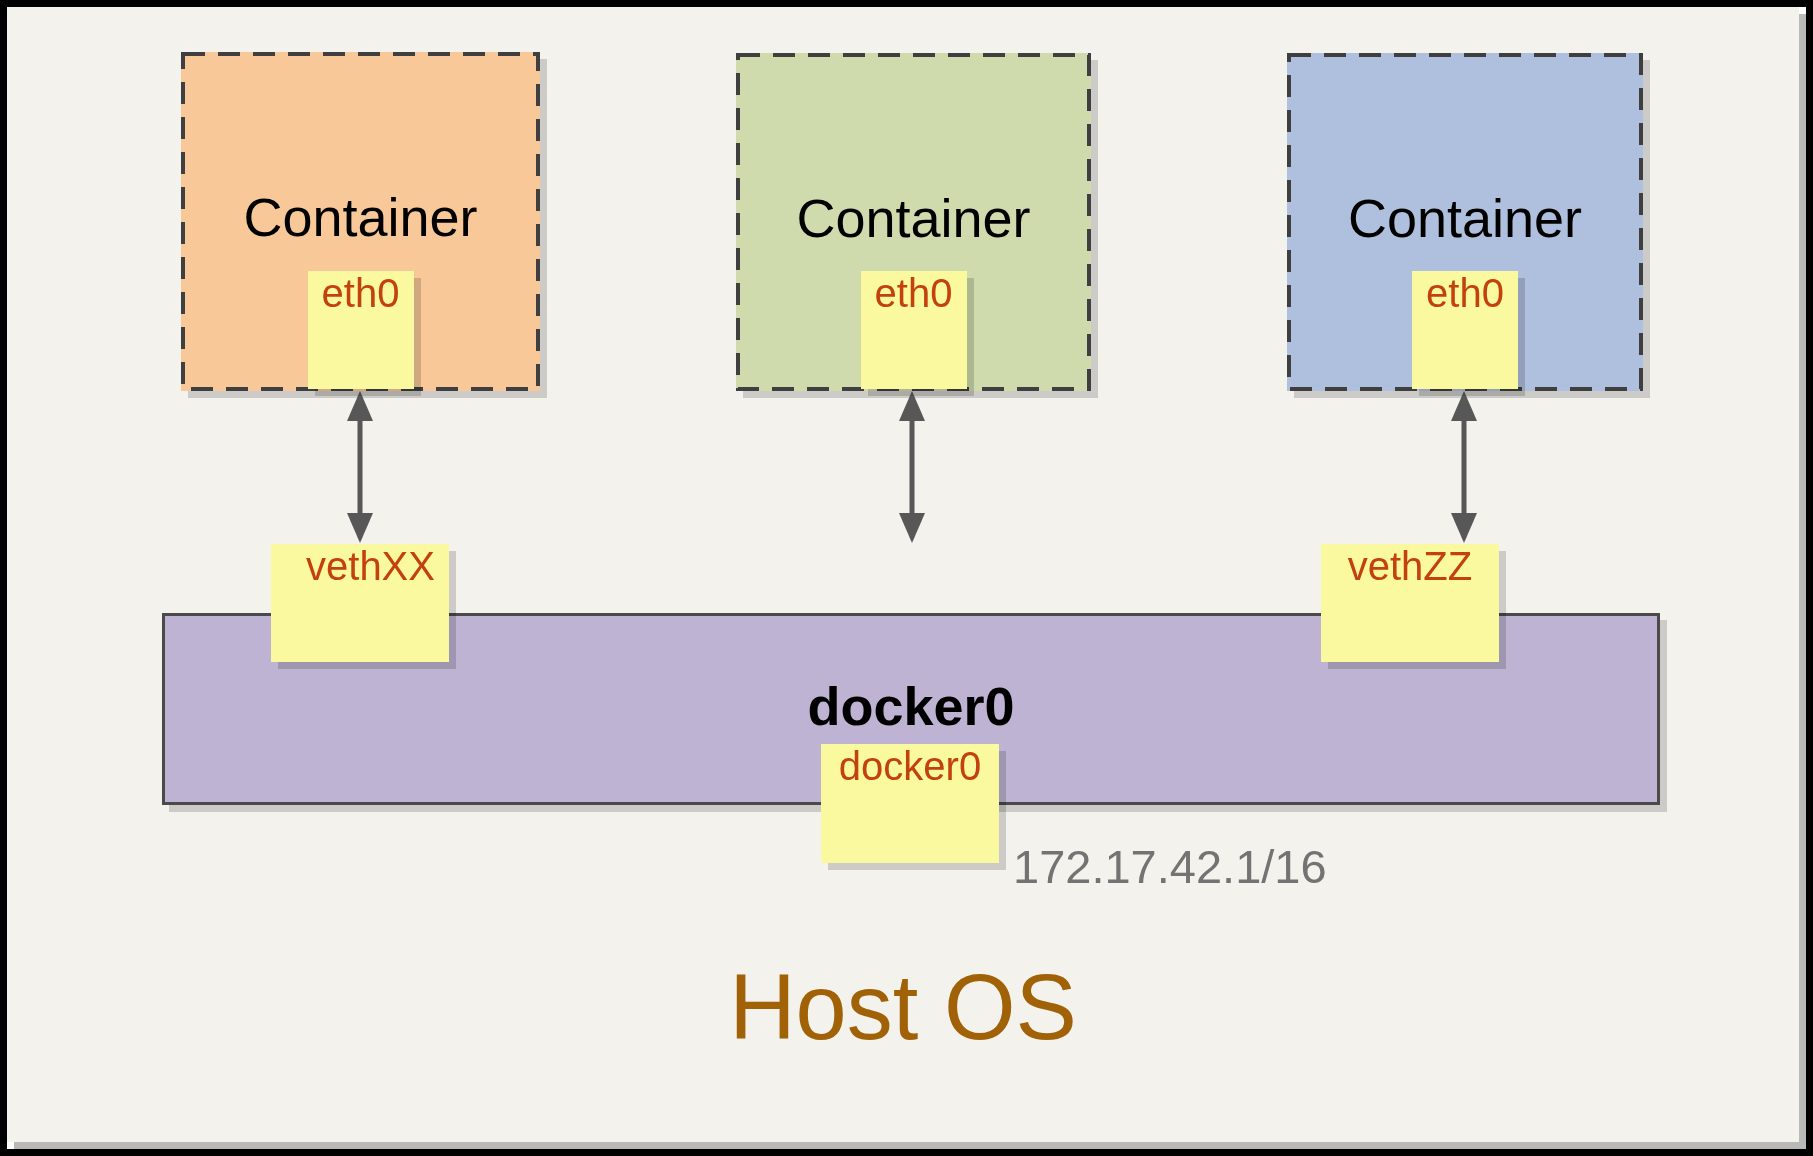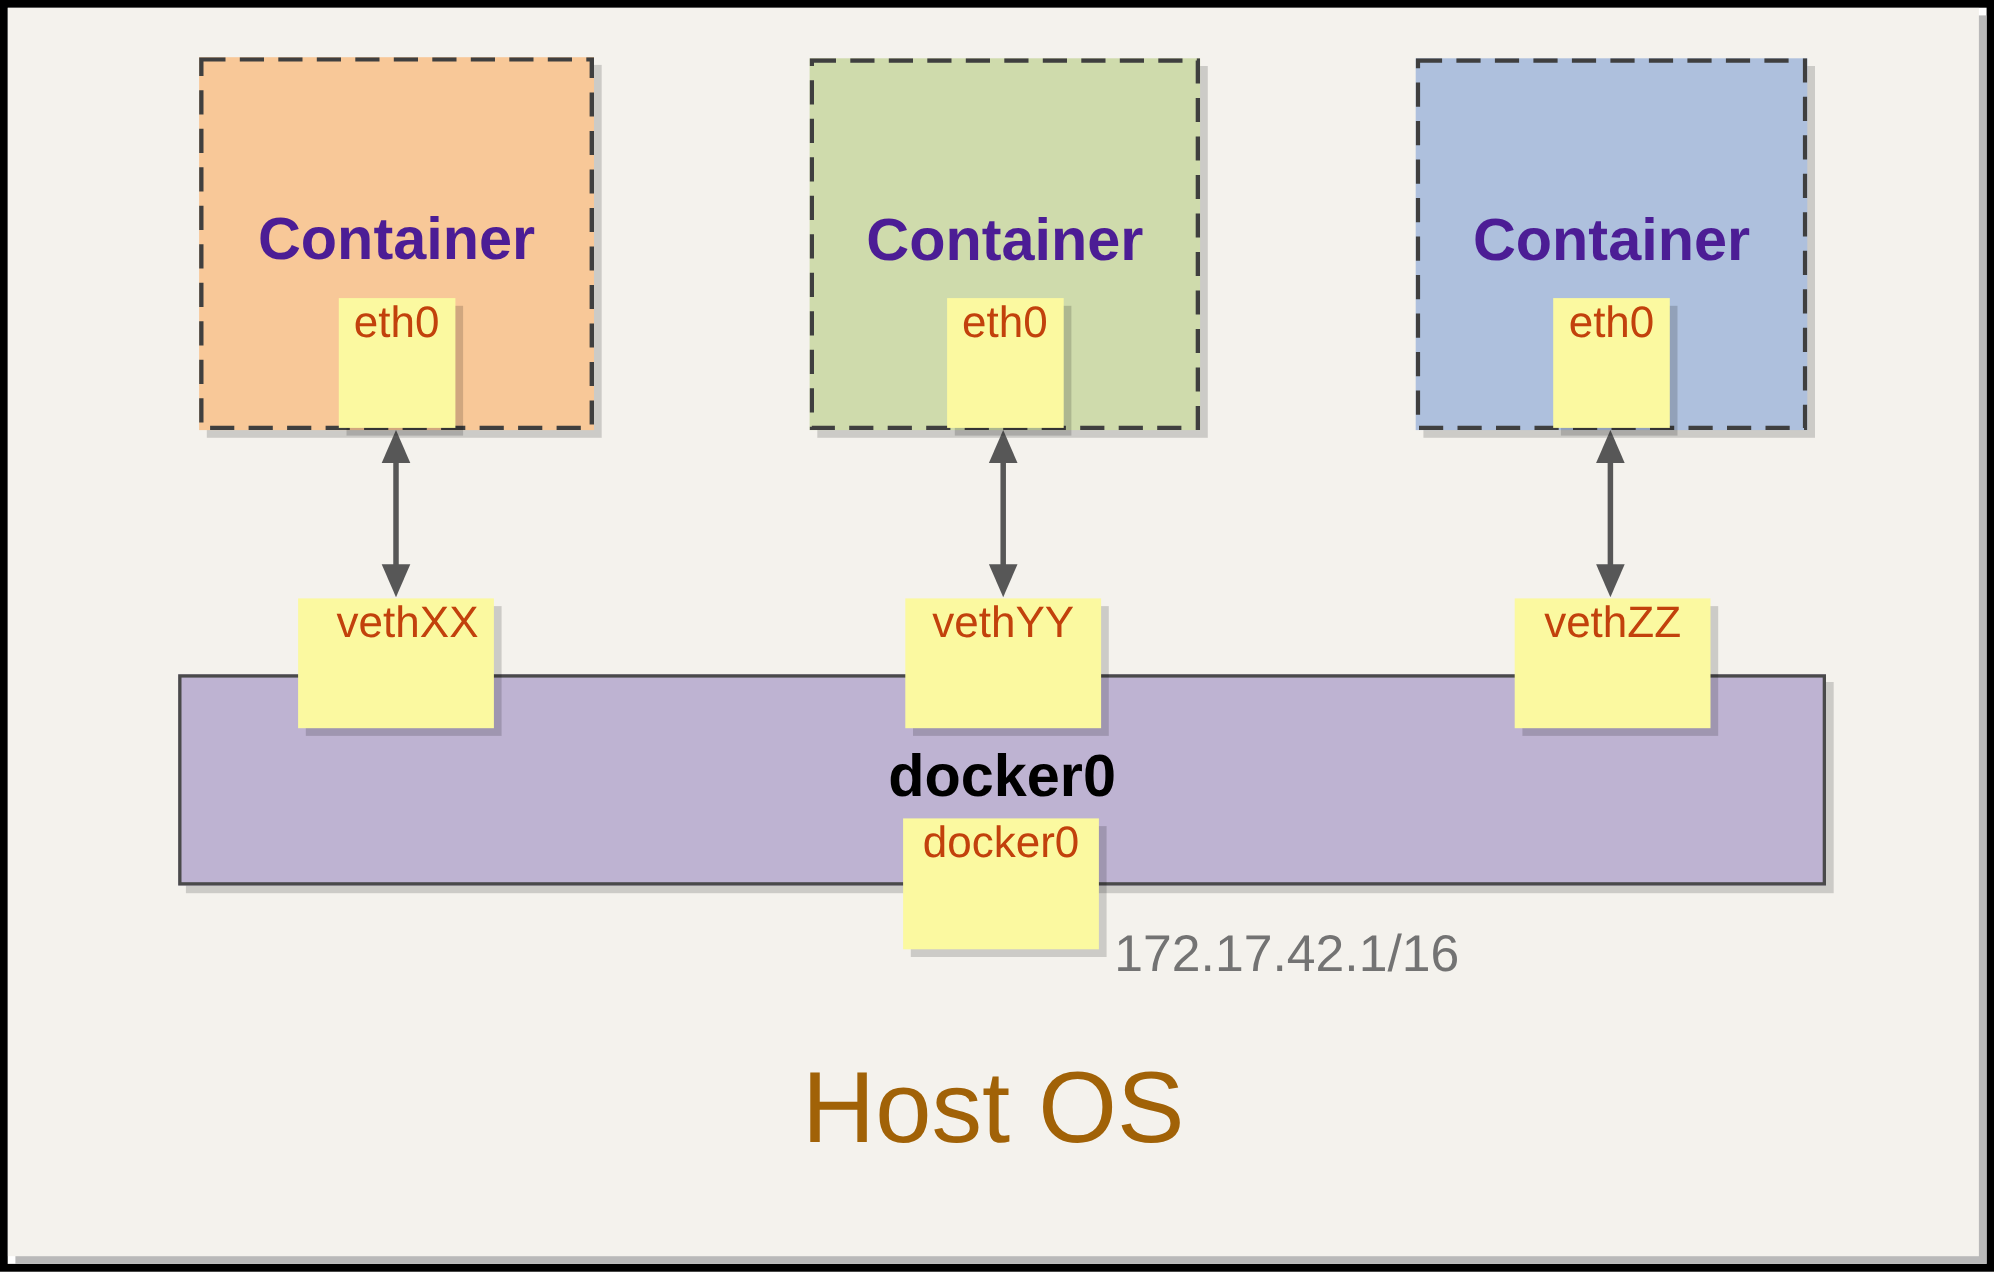--- a/index.html
+++ b/index.html
@@ -26,21 +26,21 @@
     box-shadow:7px 7px 0 rgba(0,0,0,0.16);
   }
   .container-box svg.dash { position:absolute; left:0; top:0; }
   .c1 { left:174px; top:45px;  width:359px; height:339px; }
   .c2 { left:729px; top:46px;  width:355px; height:338px; }
   .c3 { left:1280px; top:46px; width:356px; height:338px; }
 
   .container-title {
     position:absolute; left:0; right:0; top:138px;
     text-align:center;
-    font-size:54px; line-height:54px; font-weight:bold; color:#4c1d95;
+    font-size:54px; line-height:54px; font-weight:normal; color:#000000;
   }
 
   .note {
     display:flex; align-items:flex-start; justify-content:center;
     box-shadow:7px 7px 0 rgba(0,0,0,0.16);
     font-size:40px; color:#c2410c;
   }
   .eth-box {
     position:absolute; left:50%; bottom:2px;
     width:106px; height:118px;
@@ -49,21 +49,21 @@
   }
 
   .arrow { position:absolute; top:383px; z-index:1; }
   .a1 { left:331px; } .a2 { left:883px; } .a3 { left:1435px; }
 
   .veth-box {
     position:absolute; top:537px;
     width:178px; height:118px;
     z-index:2;
   }
-  .v1 { left:264px;padding-left:21px; } .v2 { left:816px; } .v3 { left:1370px; }
+  .v1 { left:264px;padding-left:21px; } .v2 { left:816px; } .v3 { left:1314px; }
 
   .bridge-bar {
     position:absolute; left:155px; top:606px;
     width:1498px; height:192px;
     border:3px solid #4a4a4a;
     box-shadow:7px 7px 0 rgba(0,0,0,0.16);
     z-index:0;
   }
   .bridge-title {
     position:absolute; left:155px; top:672px; width:1498px;
@@ -135,23 +135,20 @@
     </svg>
     <svg class="arrow a3" width="44" height="154" viewBox="0 0 44 154">
       <line x1="22" y1="24" x2="22" y2="130" stroke-width="5" stroke="#575757"></line>
       <polygon points="22,1 35,31 9,31" fill="#575757"></polygon>
       <polygon points="22,153 9,123 35,123" fill="#575757"></polygon>
     </svg>
 
     <div class="note veth-box v1" style="background: rgb(251, 249, 160);">
       <span>vethXX</span>
     </div>
-    <div class="note veth-box v2" style="background: rgb(251, 249, 160);">
-      <span>vethYY</span>
-    </div>
     <div class="note veth-box v3" style="background: rgb(251, 249, 160);">
       <span>vethZZ</span>
     </div>
 
     <div class="bridge-bar" style="background: rgb(190, 179, 210);"></div>
     <div class="bridge-title">docker0</div>
     <div class="note bridge-box" style="background: rgb(251, 249, 160);">
       <span>docker0</span>
     </div>
     <div class="ip-label">172.17.42.1/16</div>

